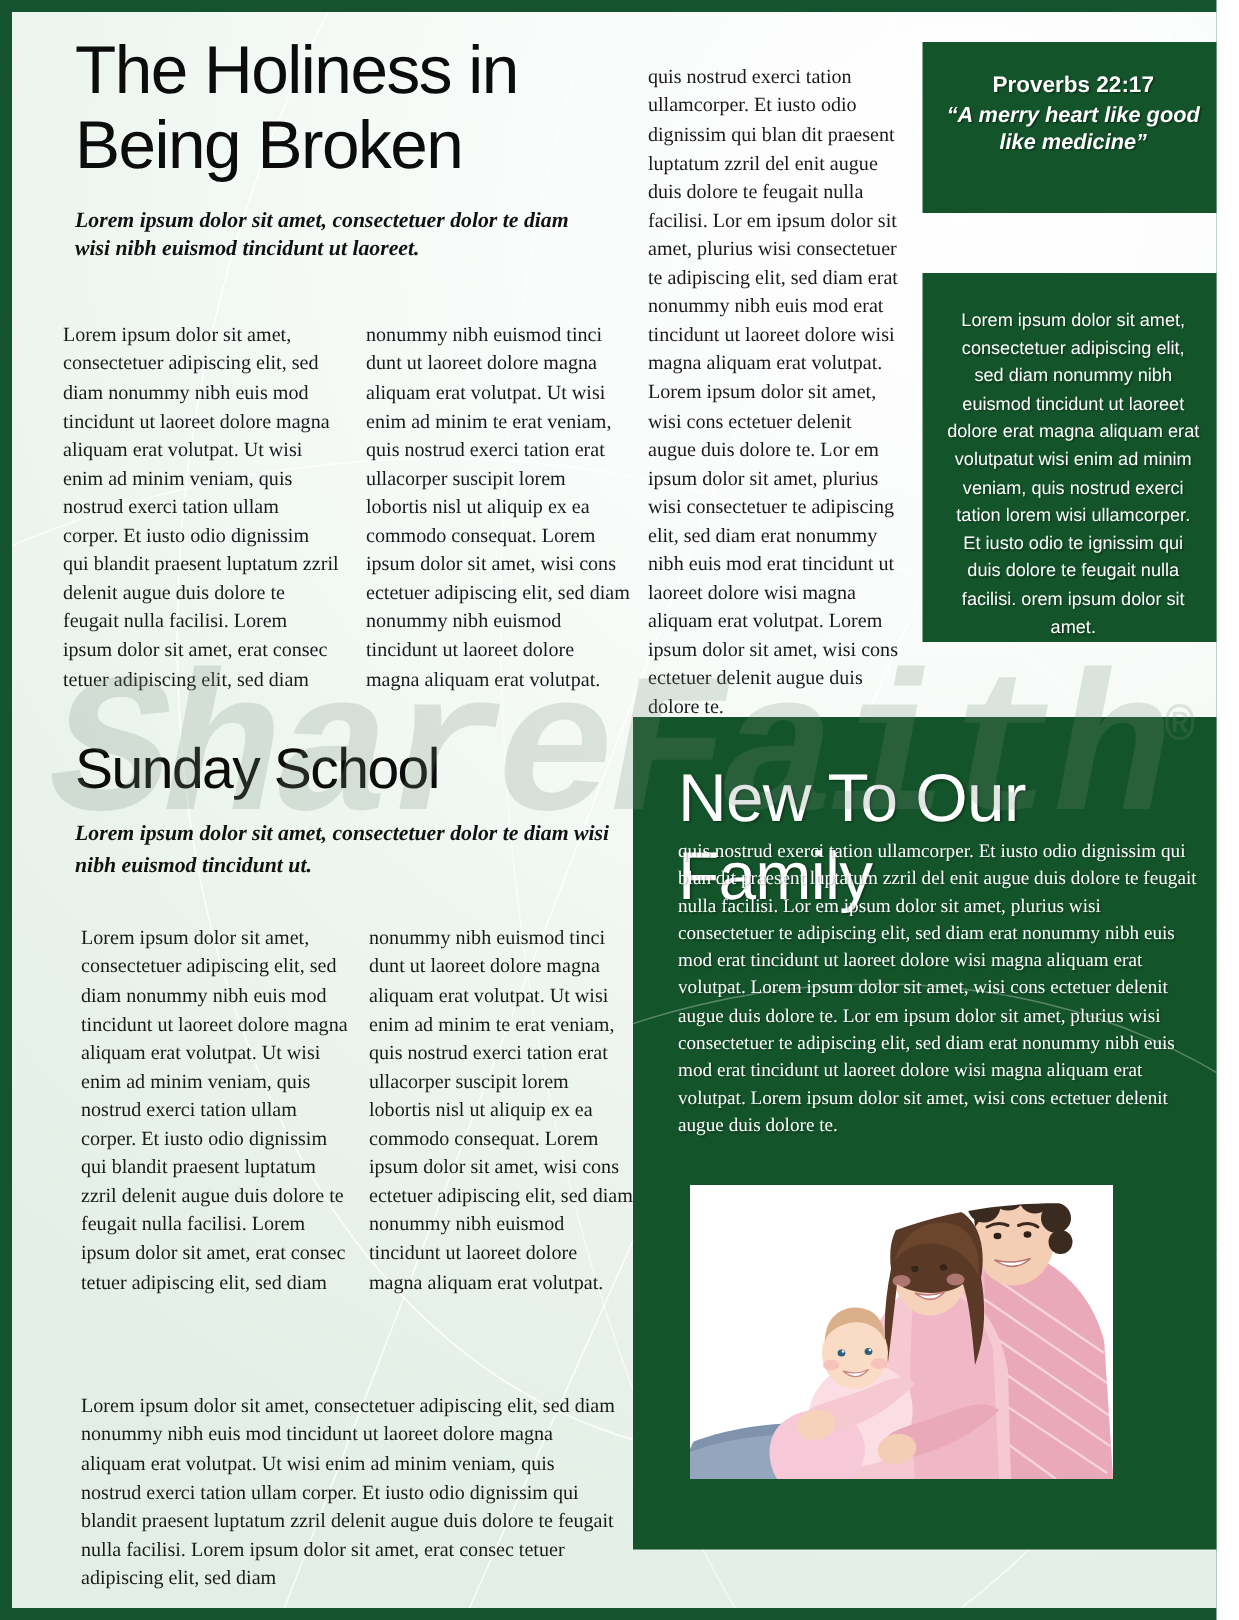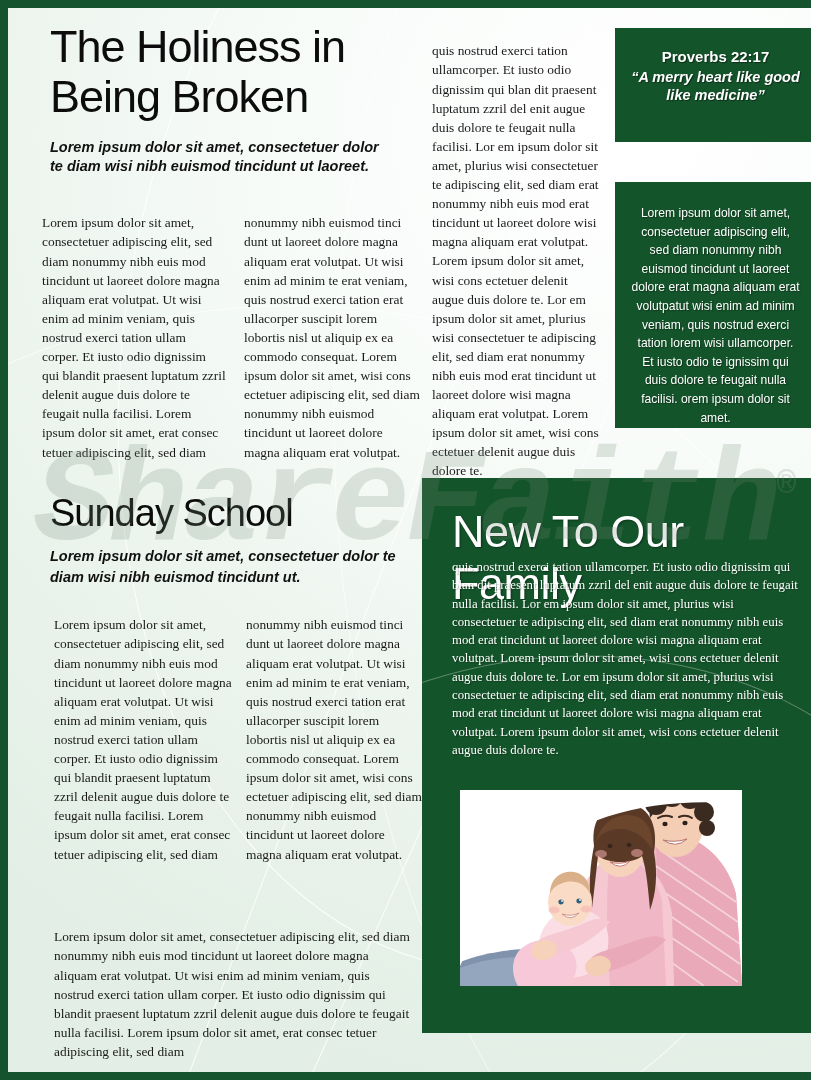--- a/index.html
+++ b/index.html
@@ -78,21 +78,21 @@
 
   
   .headline {
     font-family: "Liberation Sans", sans-serif;
     font-weight: normal;
     color: #0c0c0c;
     letter-spacing: -1px;
     margin: 0;
   }
   .deck {
-    font-family: Liberation Sans, sans-serif;
+    font-family: Liberation Serif, serif;
     font-style: italic;
     font-weight: bold;
     color: #111;
     margin: 0;
   }
   .body-serif {
     font-family: "Liberation Serif", serif;
     color: #1a1a1a;
     text-align: left;
   }

